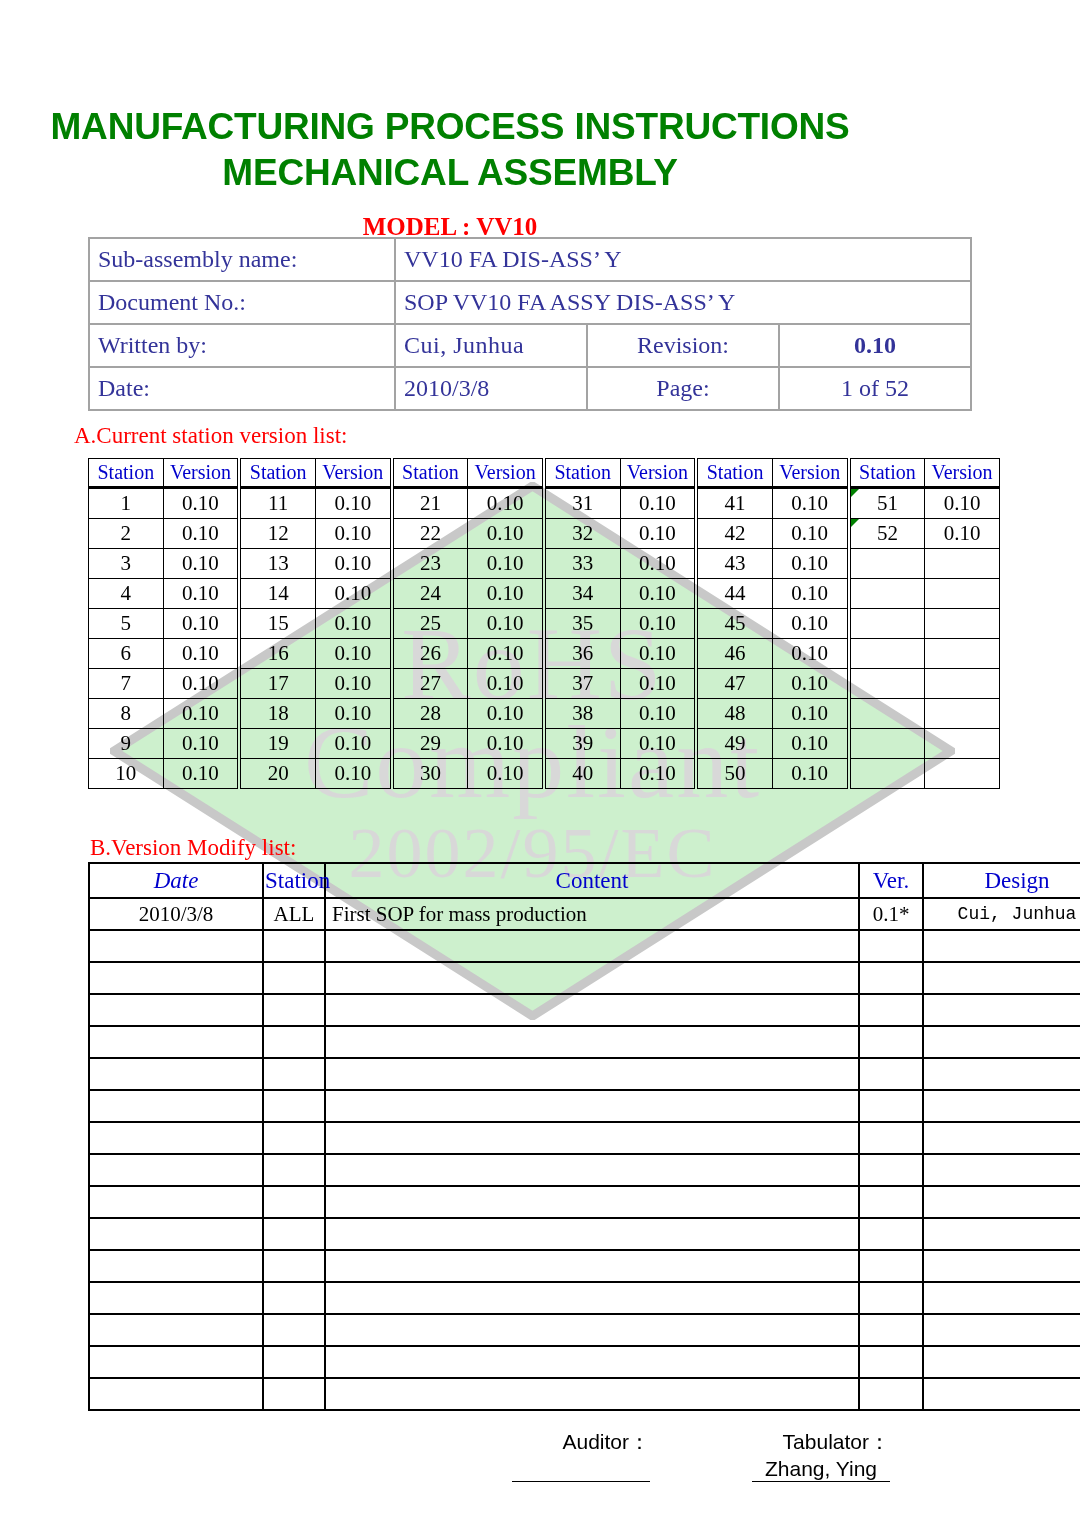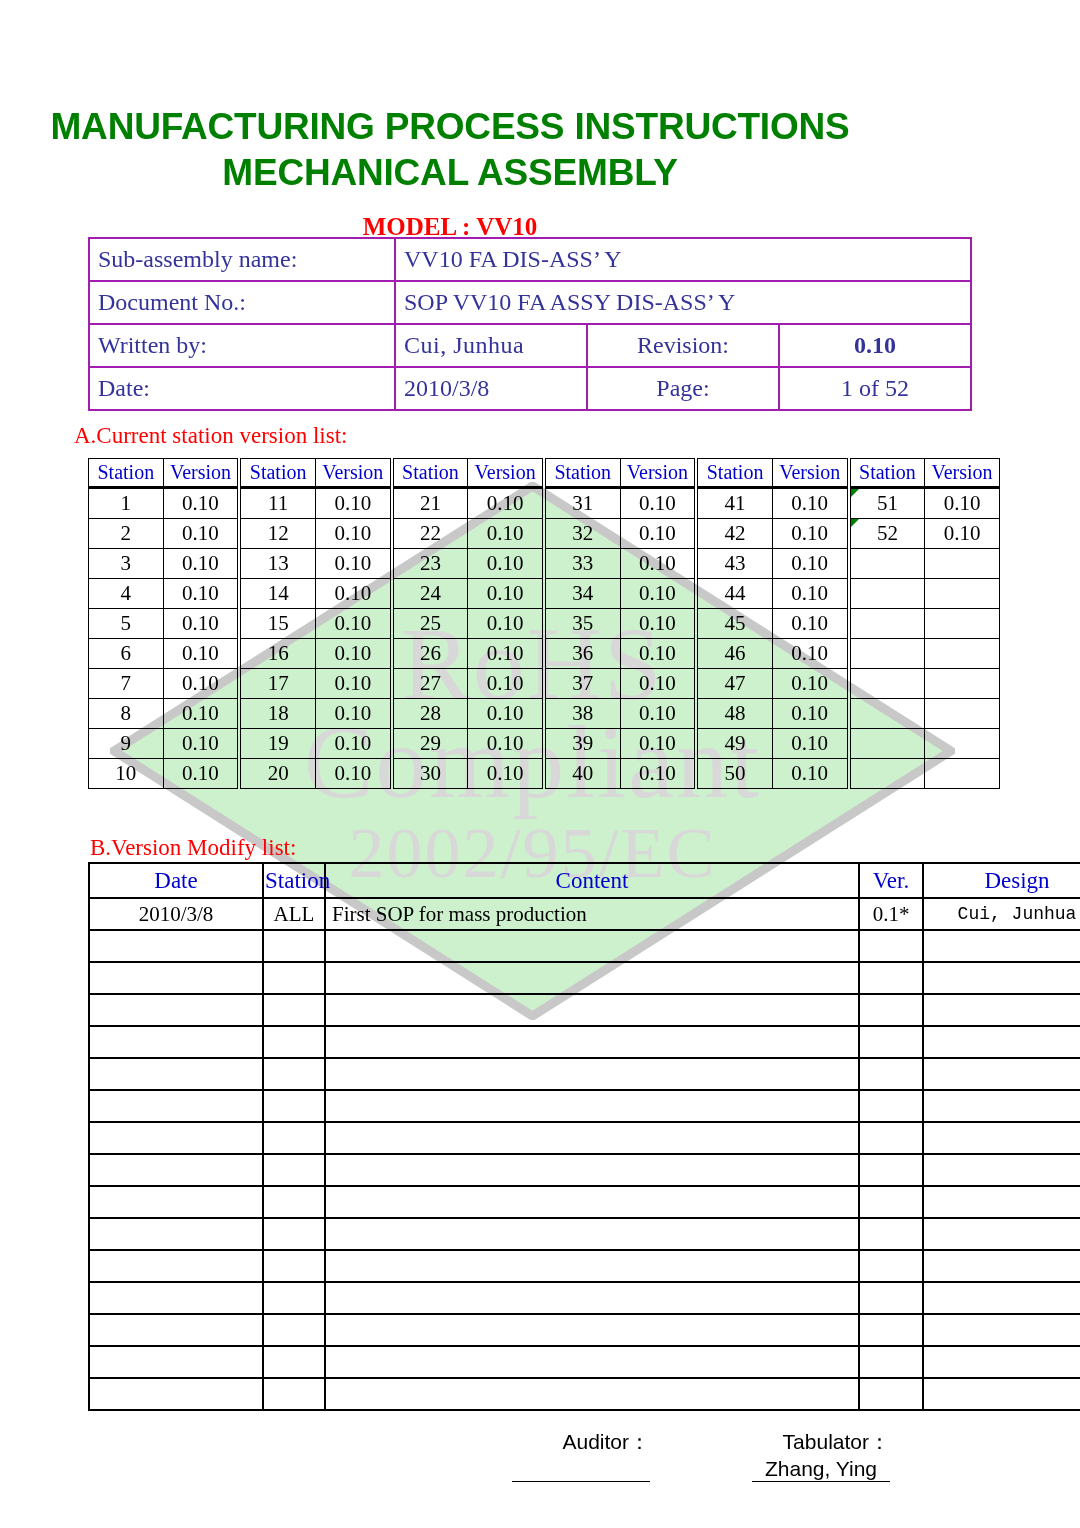--- a/index.html
+++ b/index.html
@@ -80,21 +80,21 @@
   
   #info-table {
     position: absolute;
     left: 88px;
     top: 237px;
     width: 884px;
     border-collapse: collapse;
     table-layout: fixed;
   }
   #info-table td {
-    border: 2px solid #a21caf;
+    border: 2px solid #a3a3a3;
     height: 41px;
     padding: 0 8px;
     font-size: 24px;
     color: #333399;
     font-family: "Liberation Serif", serif;
     background: #fff;
   }
   .info-label { font-size: 24px; }
   .mono-name {
     font-family: "Liberation Mono", monospace;
@@ -428,21 +428,21 @@
           <td></td>
         </tr>
       </tbody>
   </table>
 
   <div class="section-head" id="head-b">B.Version Modify  list:</div>
 
   <table id="modify-table">
     <thead>
       <tr id="modify-head-row">
-          <th style="width: 170px;">Date</th>
+          <th style="width: 170px; font-style: italic;">Date</th>
           <th style="width: 58px;">Station</th>
           <th style="width: 530px;">Content</th>
           <th style="width: 60px;">Ver.</th>
           <th style="width: 184px;">Design</th>
         </tr>
     </thead>
     <tbody id="modify-body">
         <tr>
           <td class="c">2010/3/8</td>
           <td class="c">ALL</td>

